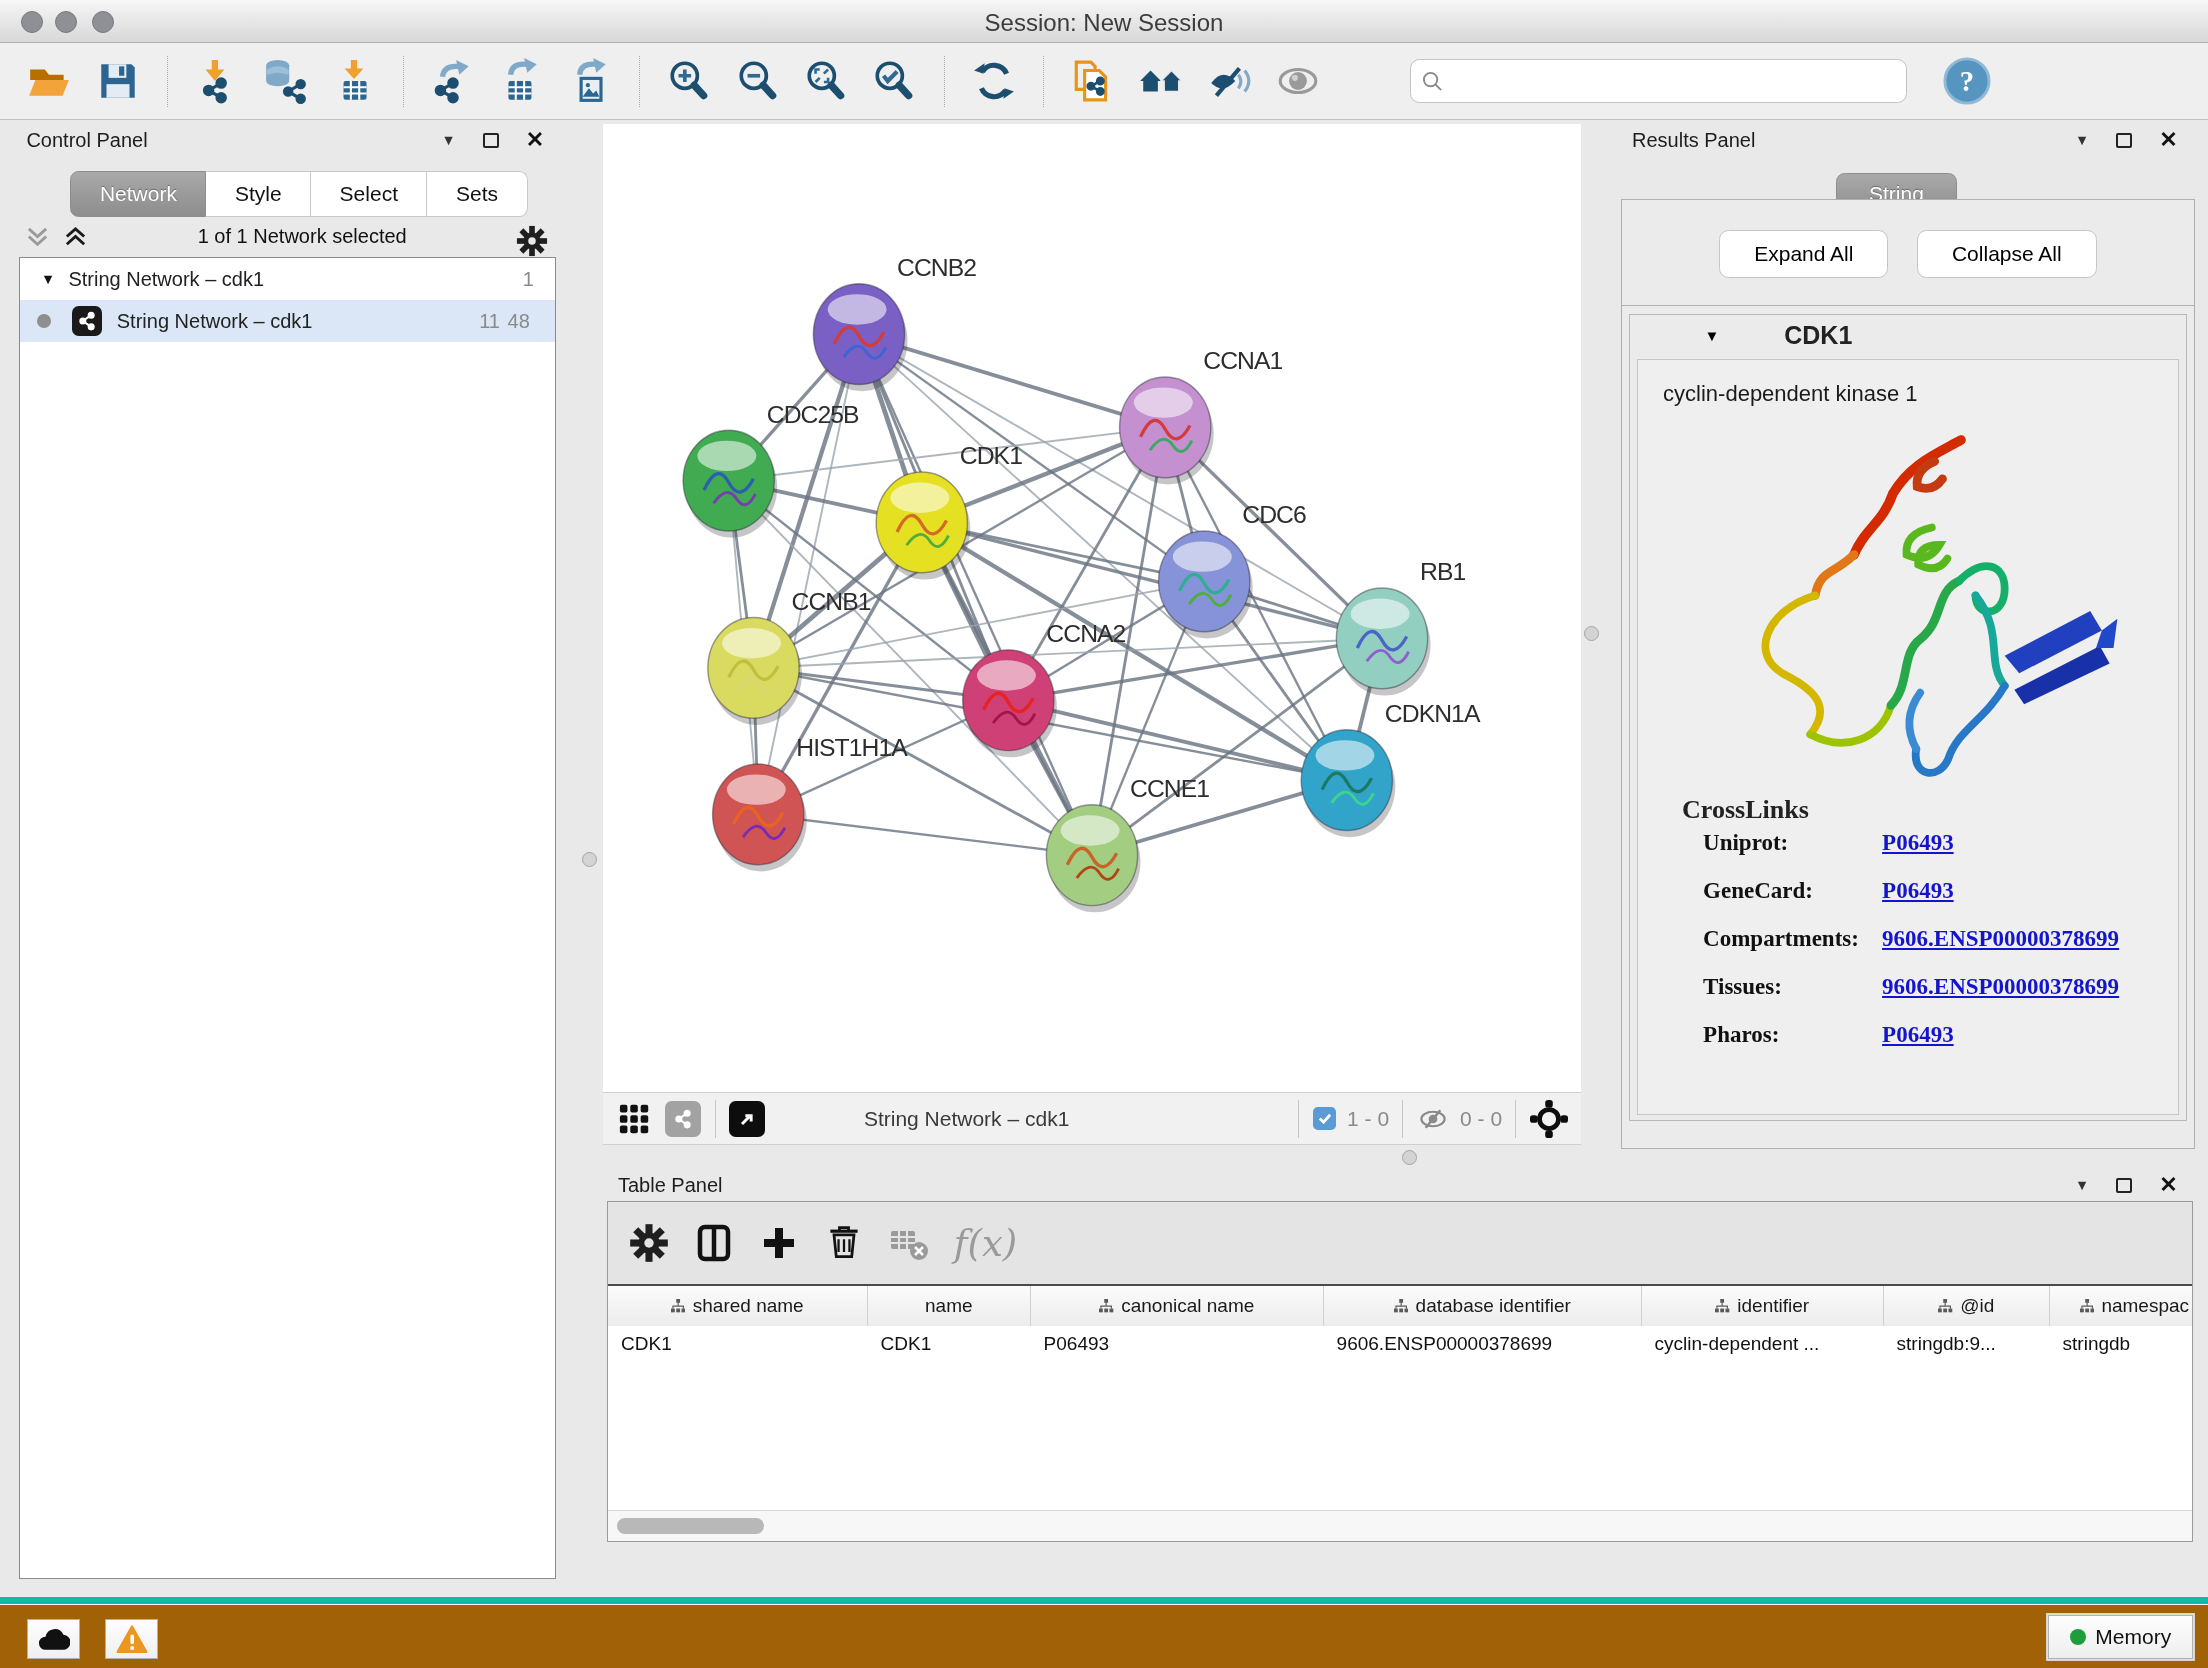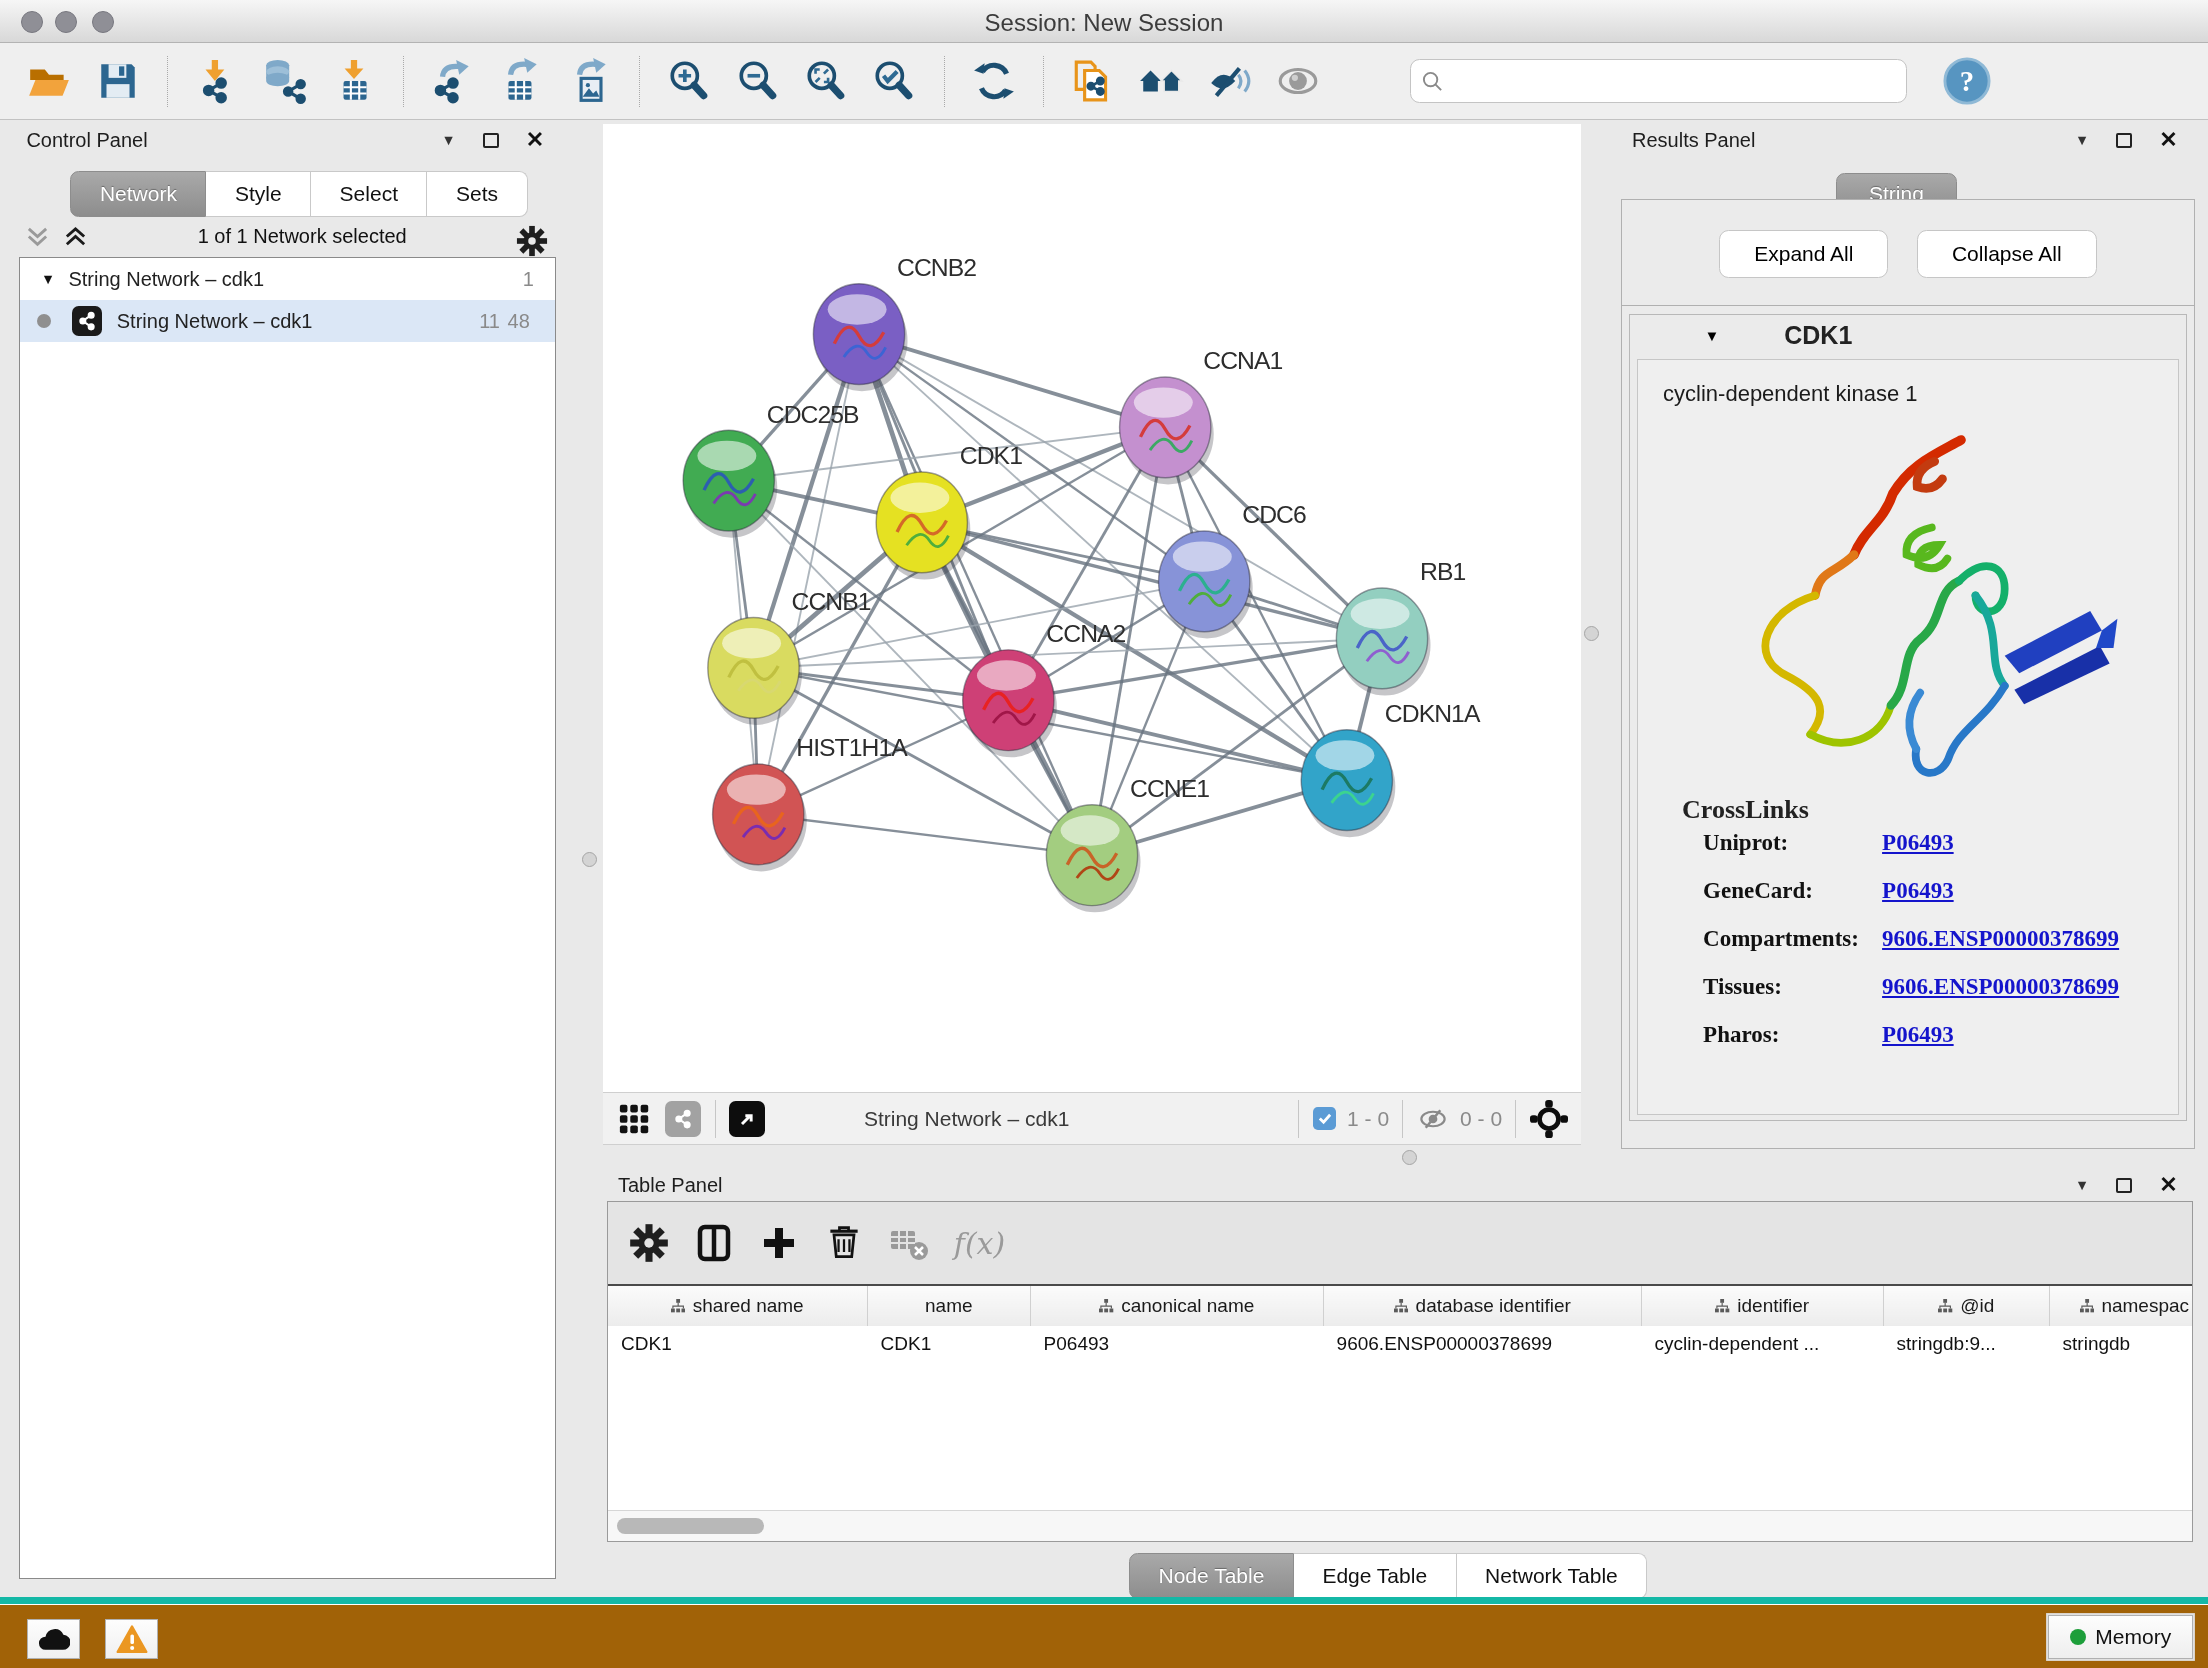--- a/index.html
+++ b/index.html
@@ -83,21 +83,21 @@
   .protein{display:block;margin:3.8px auto 0;}
   .xlinks-title{font-family:"Liberation Serif","DejaVu Serif",serif;font-weight:bold;font-size:26px;margin:13.3px 0 5.7px 44px;}
   .xrow{display:flex;font-family:"Liberation Serif","DejaVu Serif",serif;font-size:23px;margin:0 0 22px 65px;font-weight:bold;}
   .xrow .xl{width:179px;color:#111;}
   .xrow a{color:#1414cc;text-decoration:underline;}
   
   .tpanel{position:absolute;left:603px;top:1169px;width:1594px;height:413px;}
   .tbox{position:absolute;left:3.8px;top:32px;right:3.8px;height:339px;background:#fff;border:1.9px solid #9a9a9a;}
   .ttool{height:82px;background:#e4e4e4;display:flex;align-items:center;gap:25px;padding-left:21px;}
   .ttool .vbtn svg{width:40px;height:40px;}
-  .fx{font-family:"DejaVu Serif",serif;font-style:italic;font-size:30px;color:#9a9a9a;}
+  .fx{font-family:"DejaVu Serif",serif;font-style:italic;font-size:37px;color:#9a9a9a;}
   .tscroll{position:absolute;left:0;right:0;top:82px;bottom:30px;overflow:hidden;border-top:2.9px solid #4a4a4a;}
   table.ntable{border-collapse:collapse;table-layout:fixed;width:1590px;font-size:19px;}
   table.ntable th{height:38px;background:linear-gradient(#fbfbfb,#ececec);border-right:1px solid #d0d0d0;
     font-weight:normal;color:#1a1a1a;}
   table.ntable th .thwrap{display:flex;align-items:center;justify-content:center;gap:7.6px;}
   table.ntable td{height:34px;padding-left:13.3px;color:#111;border:none;white-space:nowrap;overflow:hidden;}
   .colicon{width:14.3px;height:14.3px;flex:0 0 auto;}
   .hscroll{position:absolute;left:0;right:0;bottom:0;height:30px;background:#f7f7f7;border-top:1px solid #d6d6d6;}
   .hthumb{position:absolute;left:9.5px;top:6.7px;width:147px;height:16px;border-radius:8.6px;background:#b8b8b8;}
   .btabs{position:absolute;left:526px;top:384px;}
@@ -811,25 +811,20 @@
                 <td>stringdb:9...</td>
                 <td>stringdb</td>
               </tr>
             </tbody>
         </table>
       </div>
       <div class="hscroll">
           <div class="hthumb"></div>
         </div>
     </div>
-    <div class="seg btabs">
-      <button class="segb active"><span>Node Table</span></button>
-      <button class="segb"><span>Edge Table</span></button>
-      <button class="segb"><span>Network Table</span></button>
-    </div>
   </div>
 
   <div class="statusbar">
     <button class="sbtn" style="left:27px">
         <svg width="32" height="25" viewBox="0 0 34 26">
           <path d="M8 24a7 7 0 010-14 10 10 0 0119-2 6.5 6.5 0 01-1 16z" fill="#111"></path>
         </svg>
       </button>
     <button class="sbtn" style="left:105px">
         <svg width="32" height="28.5" viewBox="0 0 40 36">

